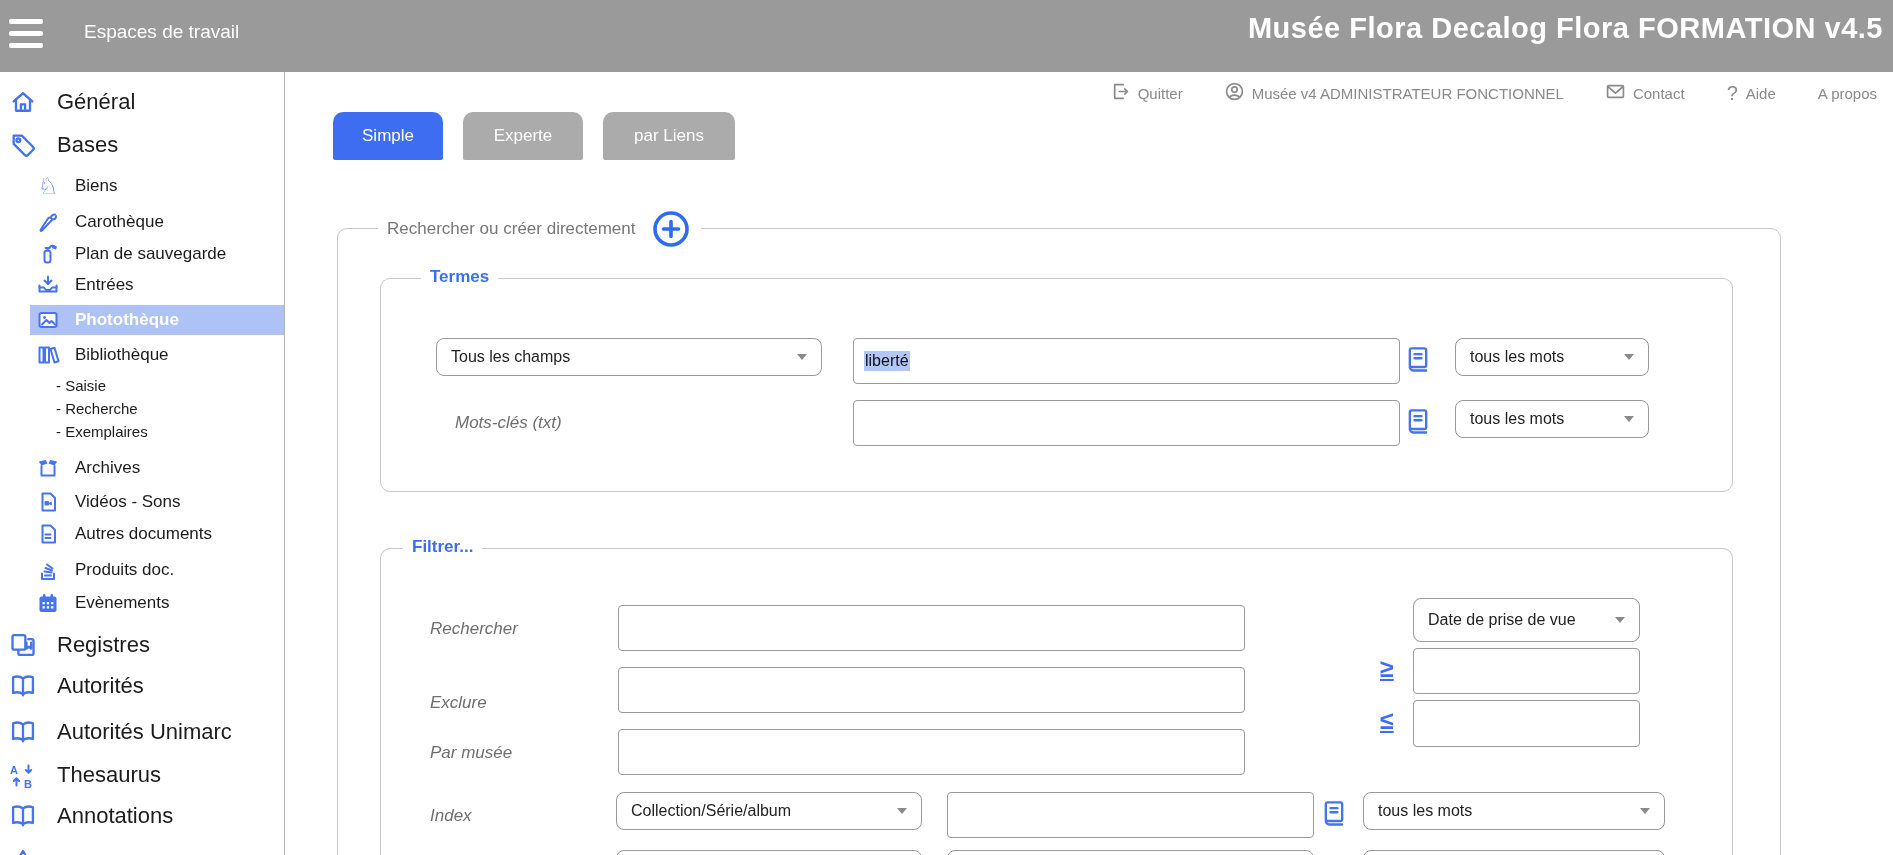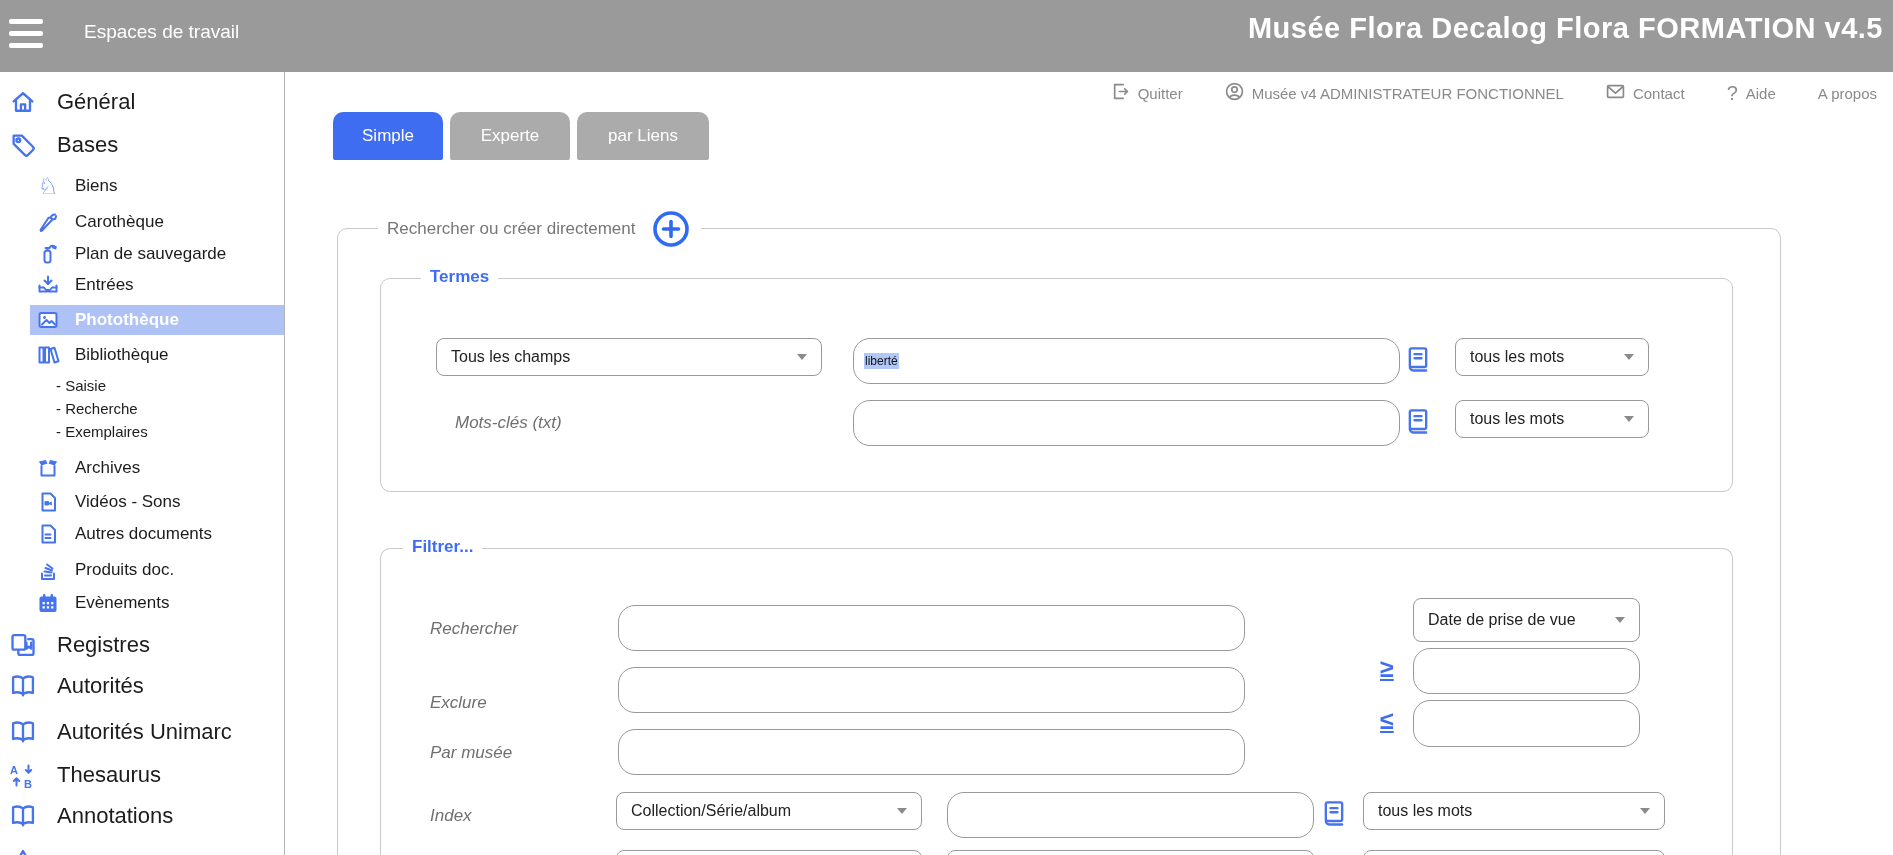--- a/index.html
+++ b/index.html
@@ -29,38 +29,38 @@
   .ic svg .w { fill:#fff; stroke:none; }
   .glyph { font-size:23px; color:#4673ee; line-height:1; }
 
   
   #userbar { position:absolute; left:285px; top:74px; width:1608px; height:38px; display:flex; justify-content:flex-end; align-items:center; gap:42px; padding-right:16px; color:#8a8a8a; font-size:15px; }
   .ub { display:flex; align-items:center; gap:8px; cursor:pointer; }
   .ub svg { stroke:#8a8a8a; fill:none; stroke-width:1.6; stroke-linecap:round; stroke-linejoin:round; }
   .qmark { font-size:20px; color:#8a8a8a; }
 
   
-  #tabs { position:absolute; left:333px; top:112px; display:flex; gap:7px; }
+  #tabs { position:absolute; left:333px; top:112px; display:flex; gap:20px; }
   .tab { height:48px; display:flex; align-items:center; justify-content:center; color:#fff; font-size:17px; border-radius:10px 10px 2px 2px; cursor:pointer; background:#ababab; }
   .tab.active { background:#3e6df2; }
   .tab.t0 { width:110px; } .tab.t1 { width:120px; } .tab.t2 { width:132px; }
 
   
   .fieldset { position:absolute; border:1px solid #c9c9c9; border-radius:10px; }
   .legend { position:absolute; background:#fff; padding:0 9px; font-size:17px; display:flex; align-items:center; }
   .legend.gray { color:#777; }
   .legend.blue { color:#3e6df2;font-weight:bold; }
 
   #legend-outer { left:40px; top:-20px; height:40px; gap:14px; }
   #plus-btn { cursor:pointer; display:flex; }
 
   
   .sel-box { position:absolute; height:38px; border:1px solid #999; border-radius:8px; background:#fff; display:flex; align-items:center; justify-content:space-between; padding:0 14px; font-size:16px; color:#222; cursor:pointer; }
   .caret { width:0; height:0; border-left:5.5px solid transparent; border-right:5.5px solid transparent; border-top:6.5px solid #8a8a8a; margin-left:10px; }
-  .inp { position:absolute; height:46px; border:1px solid #999; border-radius:17px; background:#fff; display:flex; align-items:center; padding:0 10px; font-size:12px; color:#111; cursor:text; }
+  .inp { position:absolute; height:46px; border:1px solid #999; border-radius:4px; background:#fff; display:flex; align-items:center; padding:0 10px; font-size:16px; color:#111; cursor:text; }
   .hl { background:#b0c7f8; padding:1px 1px; }
   .flabel { position:absolute; font-style:italic; color:#6f6f6f; font-size:17px; white-space:nowrap; }
   .book-btn { position:absolute; cursor:pointer; display:flex; }
   .book-btn svg { stroke:#4673ee; fill:none; stroke-width:2; stroke-linecap:round; stroke-linejoin:round; }
   .cmp { position:absolute; color:#3e6df2; font-size:25px; font-weight:bold; text-decoration:underline; cursor:pointer; line-height:1; }
   .stub { position:absolute; top:850px; height:30px; border:1px solid #999; border-radius:8px 8px 0 0; background:#fff; }
 
   
   .thes { position:relative; width:27px; height:27px; }
   .thes svg { stroke:#4673ee; fill:none; stroke-width:2; stroke-linecap:round; stroke-linejoin:round; }

